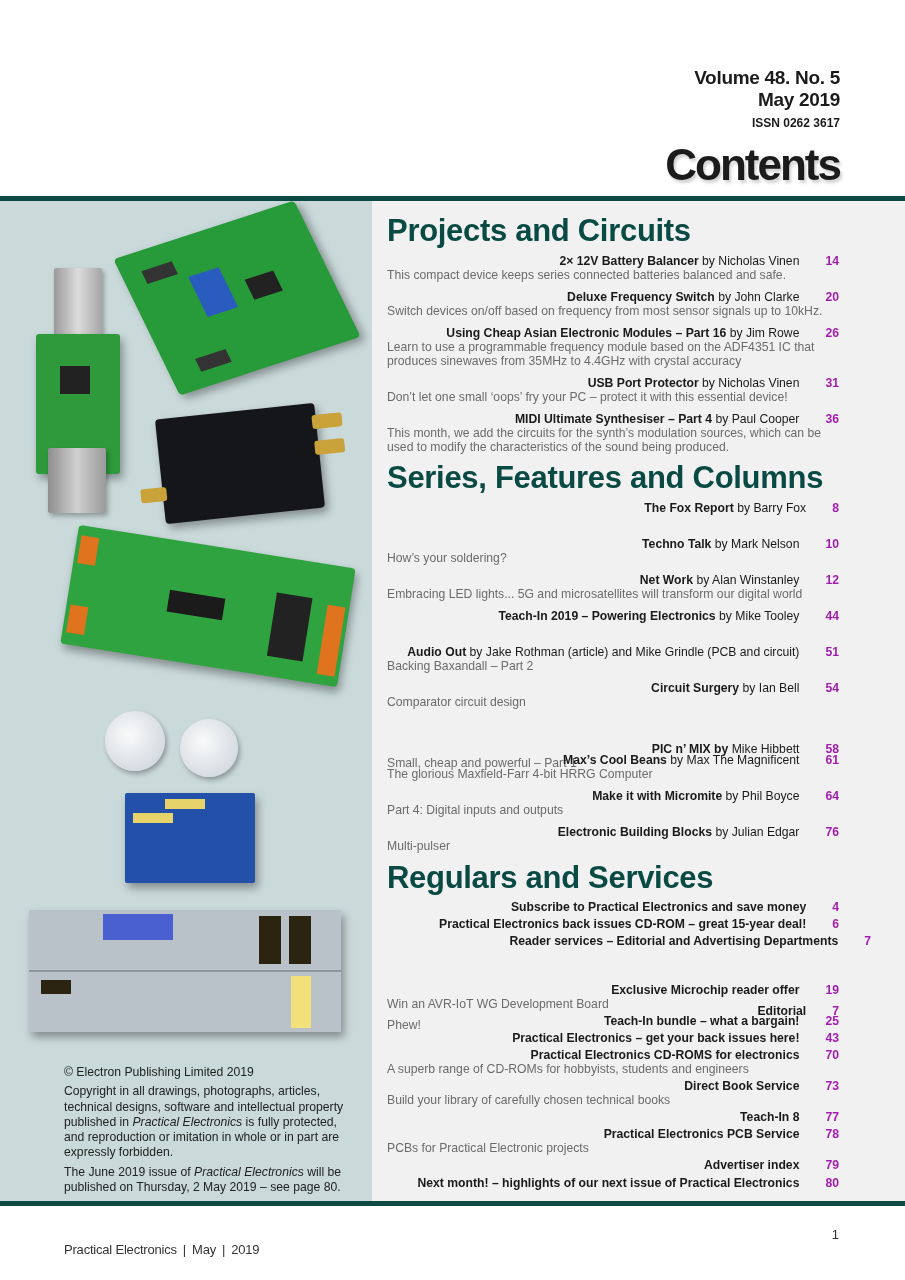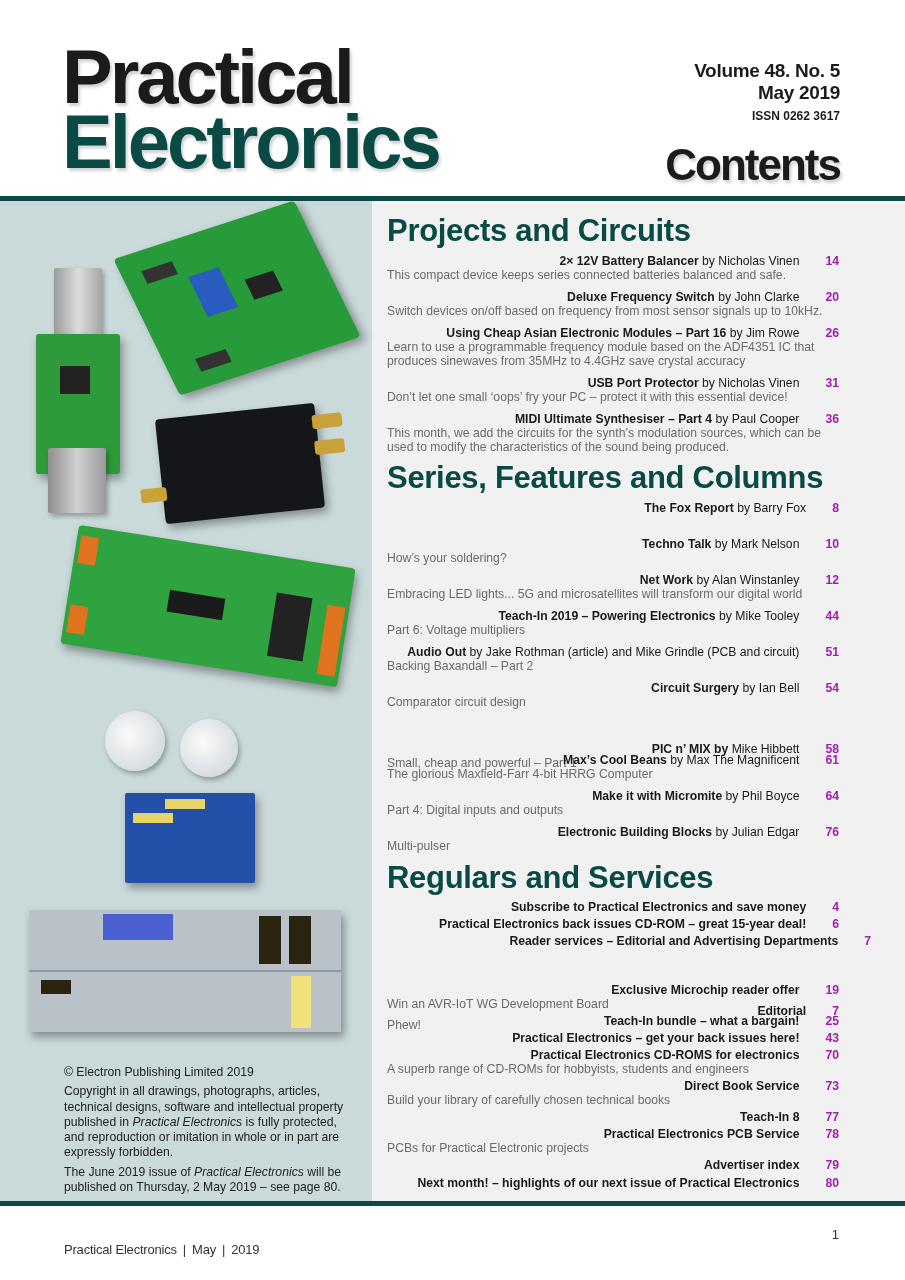--- a/index.html
+++ b/index.html
@@ -5,21 +5,21 @@
   html, body { margin:0; padding:0; }
   body { width:905px; height:1280px; background:#ffffff; position:relative; overflow:hidden;
          font-family:"Liberation Sans", sans-serif; color:#1a1a1a; }
 
   
   .masthead { position:absolute; left:0; top:0; width:905px; height:196px; }
   .logo { position:absolute; left:62px; top:44px; line-height:0.86; font-weight:bold;
           letter-spacing:-3px; }
   .logo .l1 { font-size:76px; color:#1b1b1b; display:block; text-shadow:2px 3px 3px rgba(0,0,0,0.18); }
   .logo .l2 { font-size:76px; color:#0a4a44; display:block; text-shadow:2px 3px 3px rgba(0,0,0,0.18); }
-  .issue { position:absolute; right:65px; top:60px; text-align:right; font-weight:bold; color:#1b1b1b; }
+  .issue { position:absolute; right:65px; top:67px; text-align:right; font-weight:bold; color:#1b1b1b; }
   .issue .vol { font-size:19px; line-height:22px; letter-spacing:-0.3px; }
   .issue .date { font-size:19px; line-height:22px; letter-spacing:-0.3px; }
   .issue .issn { font-size:12px; line-height:20px; margin-top:2px; }
   .contents-title { position:absolute; right:65px; top:140px; font-size:44px; font-weight:bold;
                     letter-spacing:-2px; color:#1b1b1b; text-shadow:2px 3px 3px rgba(0,0,0,0.18); }
 
   .rule { position:absolute; left:0; width:905px; height:5px; background:#0e4a44; }
   .rule.top { top:196px; }
   .rule.bottom { top:1201px; }
 
@@ -42,24 +42,20 @@
   .entry .desc { color:#6b6b6b; }
 
   .footer { position:absolute; top:1242px; left:64px; font-size:13px; color:#333; letter-spacing:-0.2px; }
   .footer .sep { margin:0 6px; }
   .footer-page { position:absolute; top:1227px; right:66px; font-size:13px; color:#333; }
 </style>
 </head>
 <body>
 
 <div class="masthead">
-  <div class="logo">
-    <span class="l1">Practical</span>
-    <span class="l2">Electronics</span>
-  </div>
   <div class="issue">
     <div class="vol">Volume 48. No. 5</div>
     <div class="date">May 2019</div>
     <div class="issn">ISSN 0262 3617</div>
   </div>
   <div class="contents-title">Contents</div>
 </div>
 
 <div class="rule top"></div>
 
@@ -135,21 +131,21 @@
         <span><span class="title">Deluxe Frequency Switch</span><span class="by"> by John Clarke</span></span>
         <span class="page">20</span>
       </div>
       <div class="desc">Switch devices on/off based on frequency from most sensor signals up to 10kHz.</div>
     </div>
     <div class="entry" style="top: 326px;">
       <div class="line1">
         <span><span class="title">Using Cheap Asian Electronic Modules – Part 16</span><span class="by"> by Jim Rowe</span></span>
         <span class="page">26</span>
       </div>
-      <div class="desc">Learn to use a programmable frequency module based on the ADF4351 IC that produces sinewaves from 35MHz to 4.4GHz save crystal accuracy</div>
+      <div class="desc">Learn to use a programmable frequency module based on the ADF4351 IC that produces sinewaves from 35MHz to 4.4GHz with crystal accuracy</div>
     </div>
     <div class="entry" style="top: 376px;">
       <div class="line1">
         <span><span class="title">USB Port Protector</span><span class="by"> by Nicholas Vinen</span></span>
         <span class="page">31</span>
       </div>
       <div class="desc">Don’t let one small ‘oops’ fry your PC – protect it with this essential device!</div>
     </div>
     <div class="entry" style="top: 412px;">
       <div class="line1">
@@ -180,21 +176,20 @@
         <span><span class="title">Net Work</span><span class="by"> by Alan Winstanley</span></span>
         <span class="page">12</span>
       </div>
       <div class="desc">Embracing LED lights... 5G and microsatellites will transform our digital world</div>
     </div>
     <div class="entry" style="top: 609px;">
       <div class="line1">
         <span><span class="title">Teach-In 2019 – Powering Electronics</span><span class="by"> by Mike Tooley</span></span>
         <span class="page">44</span>
       </div>
-      <div class="desc">Part 6: Voltage multipliers</div>
     </div>
     <div class="entry" style="top: 645px;">
       <div class="line1">
         <span><span class="title">Audio Out</span><span class="by"> by Jake Rothman (article) and Mike Grindle (PCB and circuit)</span></span>
         <span class="page">51</span>
       </div>
       <div class="desc">Backing Baxandall – Part 2</div>
     </div>
     <div class="entry" style="top: 681px;">
       <div class="line1">

